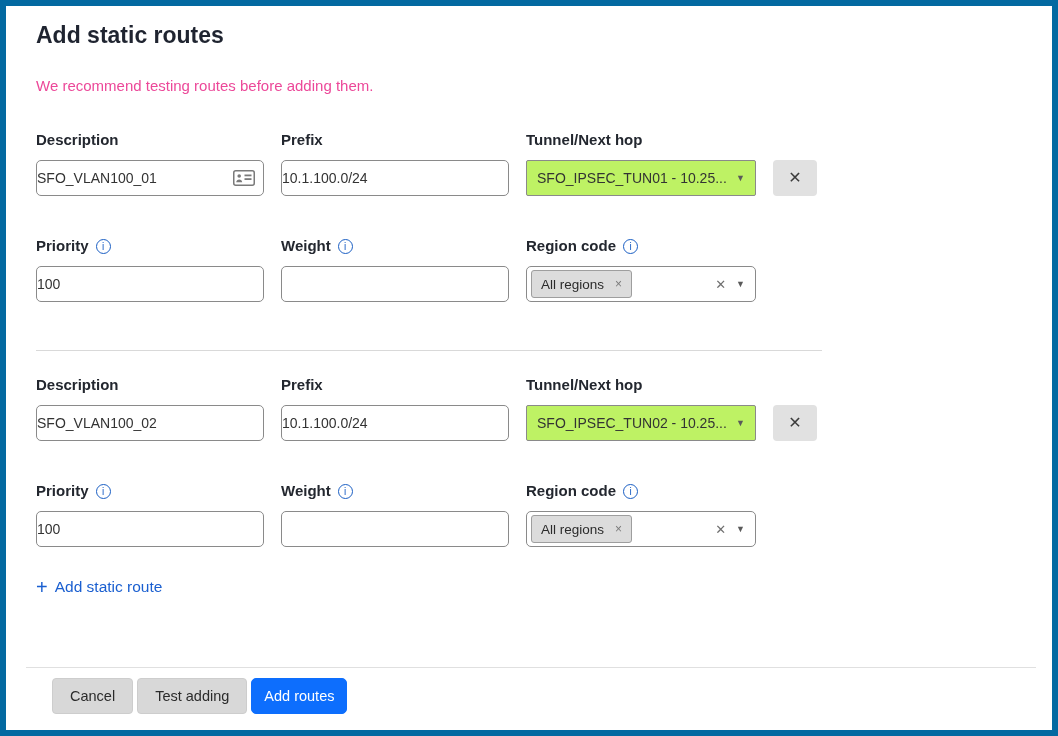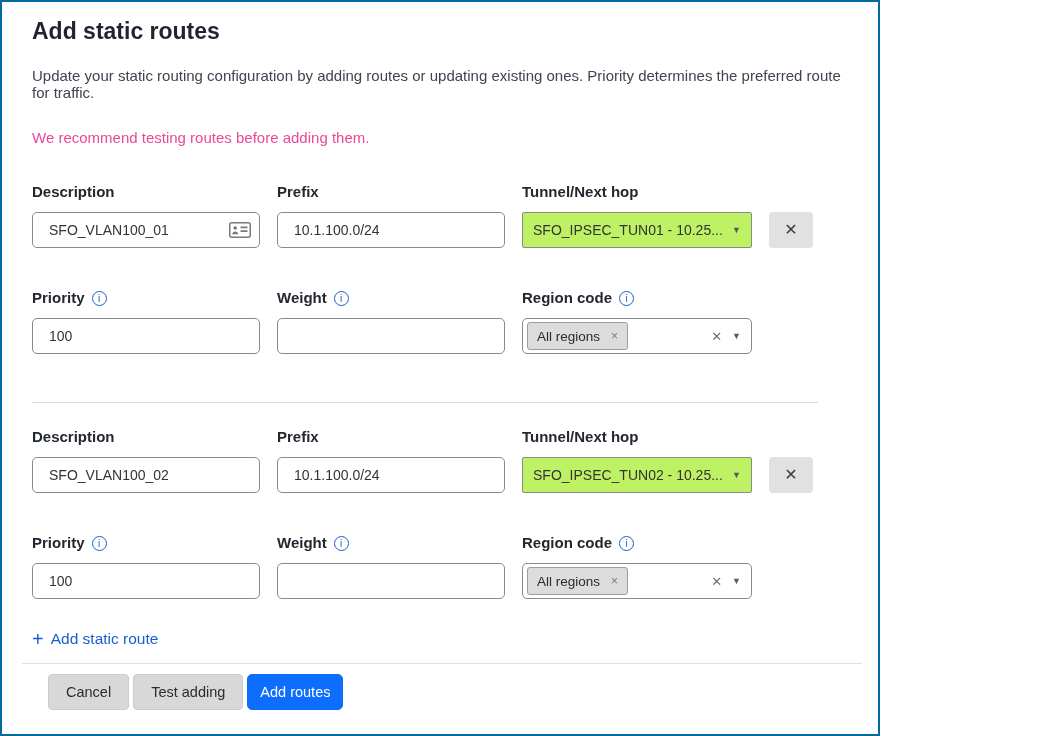--- a/index.html
+++ b/index.html
@@ -1,21 +1,21 @@
 <!DOCTYPE html>
 <html><head>
 <meta charset="utf-8">
 <style>
   * { box-sizing: border-box; }
   html, body { margin: 0; padding: 0; background: #fff; }
   .window {
     position: relative;
-    width: 880px;
+    width: 1058px;
     height: 736px;
-    border: 2px solid #0369a1;
+    border: 6px solid #0369a1;
     background: #ffffff;
     font-family: "Liberation Sans", sans-serif;
     color: #20242c;
     overflow: hidden;
   }
   .content { padding: 12px 30px 0 30px; }
 
   .page-title {
     font-size: 23px;
     font-weight: 700;
@@ -57,21 +57,21 @@
     line-height: 1;
     cursor: default;
     flex: 0 0 auto;
   }
 
   .text-input {
     width: 100%;
     height: 36px;
     border: 1px solid #8a8a8a;
     border-radius: 5px;
-    padding: 0 16px;
+    padding: 0 0;
     font-size: 14px;
     color: #333;
     font-family: "Liberation Sans", sans-serif;
     background: #fff;
     outline: none;
   }
   .input-wrap { position: relative; }
   .input-wrap .autofill-icon {
     position: absolute;
     right: 9px; top: 10px;
@@ -212,21 +212,20 @@
     padding: 0 12px;
   }
 </style>
 </head>
 <body>
 
 <div class="window">
   <div class="content">
 
     <h1 class="page-title">Add static routes</h1>
-    <p class="intro-text">Update your static routing configuration by adding routes or updating existing ones. Priority determines the preferred route for traffic.</p>
     <p class="note-text">We recommend testing routes before adding them.</p>
 
     
     <div class="route-group route-group-first">
       <div class="field-grid">
         <div class="field">
           <div class="field-label">
             <span>Description</span>
           </div>
           <div class="input-wrap">

